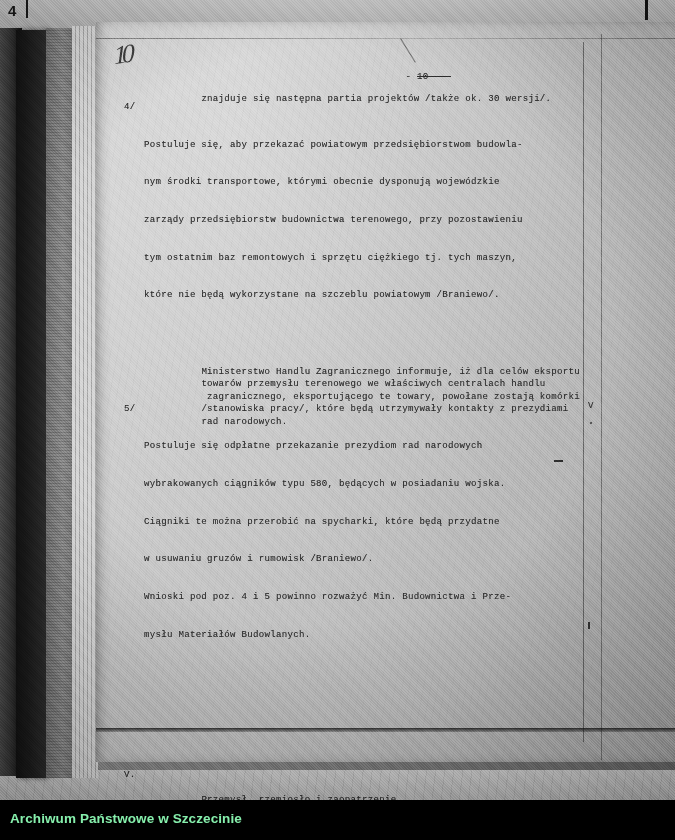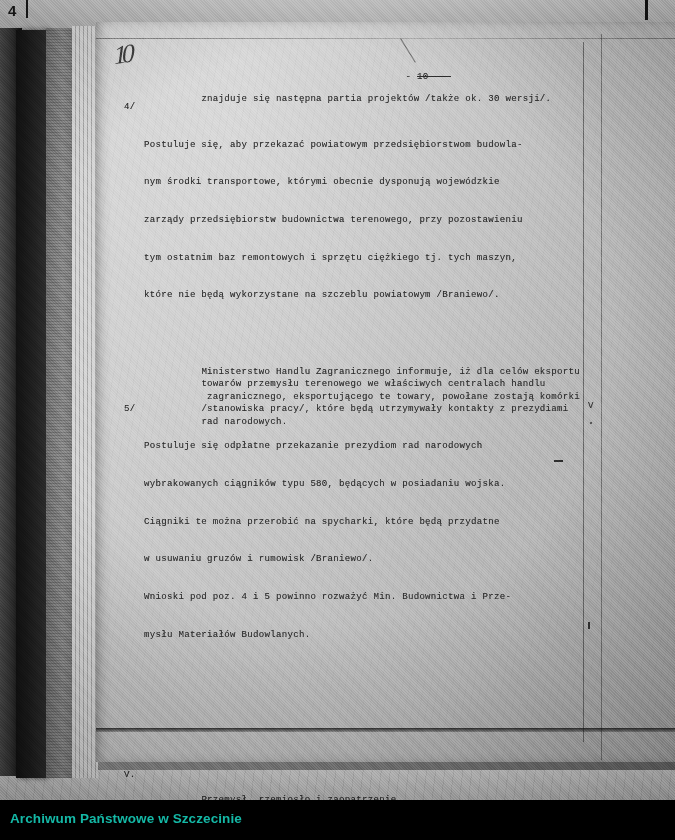--- a/index.html
+++ b/index.html
@@ -287,21 +287,21 @@
   
   .footer-bar {
     position: absolute;
     left: 0; top: 800px;
     width: 675px; height: 40px;
     background: #000;
   }
   .footer-text {
     position: absolute;
     left: 10px; top: 11px;
-    color: #14b8a6;
+    color: #86efac;
     font-family: "Liberation Sans", sans-serif;
     font-size: 13.5px;
     font-weight: 700;
     letter-spacing: 0.1px;
   }
 </style>
 </head>
 <body>
 
 <div id="scan">

